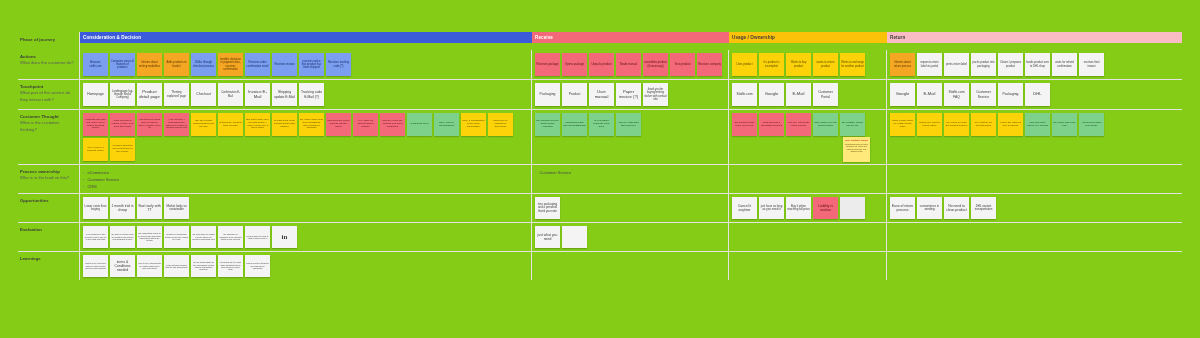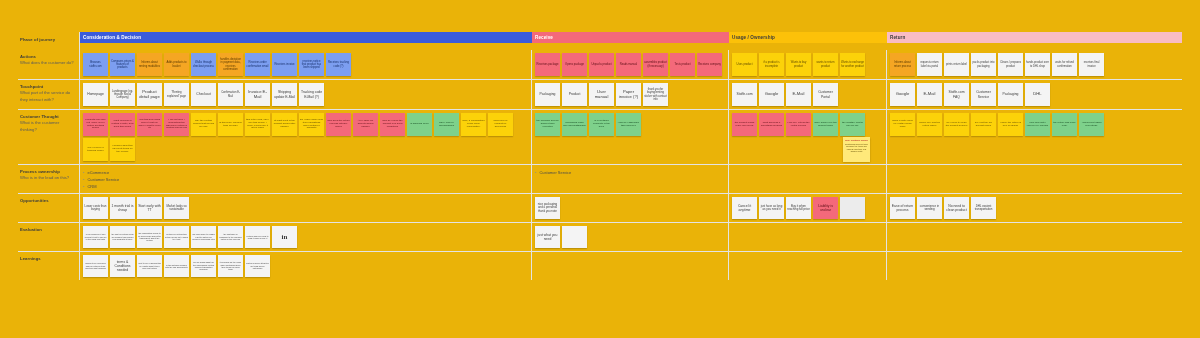--- a/index.html
+++ b/index.html
@@ -1,17 +1,17 @@
 <!DOCTYPE html>
 <html><head>
 <meta charset="utf-8">
 <style>
   html,body{margin:0;padding:0;background:#ffffff;}
   body{font-family:"Liberation Sans","DejaVu Sans",sans-serif;-webkit-font-smoothing:antialiased;}
-  #board{position:relative;width:1200px;height:338px;background:#eab308;overflow:hidden;}
+  #board{position:relative;width:1200px;height:338px;background:#84cc16;overflow:hidden;}
 
   
   .map{position:absolute;left:18px;top:32px;width:1164px;}
   .row{display:flex;border-bottom:1px solid #e3e3e3;min-height:18px;}
   .row:first-child{border-bottom:none;}
   .rowlabel{width:62px;flex:0 0 62px;padding:4px 4px 4px 2px;box-sizing:border-box;border-right:1px solid #e3e3e3;}
   .rowlabel .t{font-size:4.2px;font-weight:bold;color:#3a3a3a;line-height:1.5;letter-spacing:.02em;}
   .rowlabel .s{font-size:4.2px;color:#5a5a5a;line-height:1.5;}
   .cells{flex:1;display:flex;}
   .cell{box-sizing:border-box;border-right:1px solid #e3e3e3;padding:3px 2px 3px 3px;display:flex;flex-wrap:wrap;align-content:flex-start;gap:2px;position:relative;}

